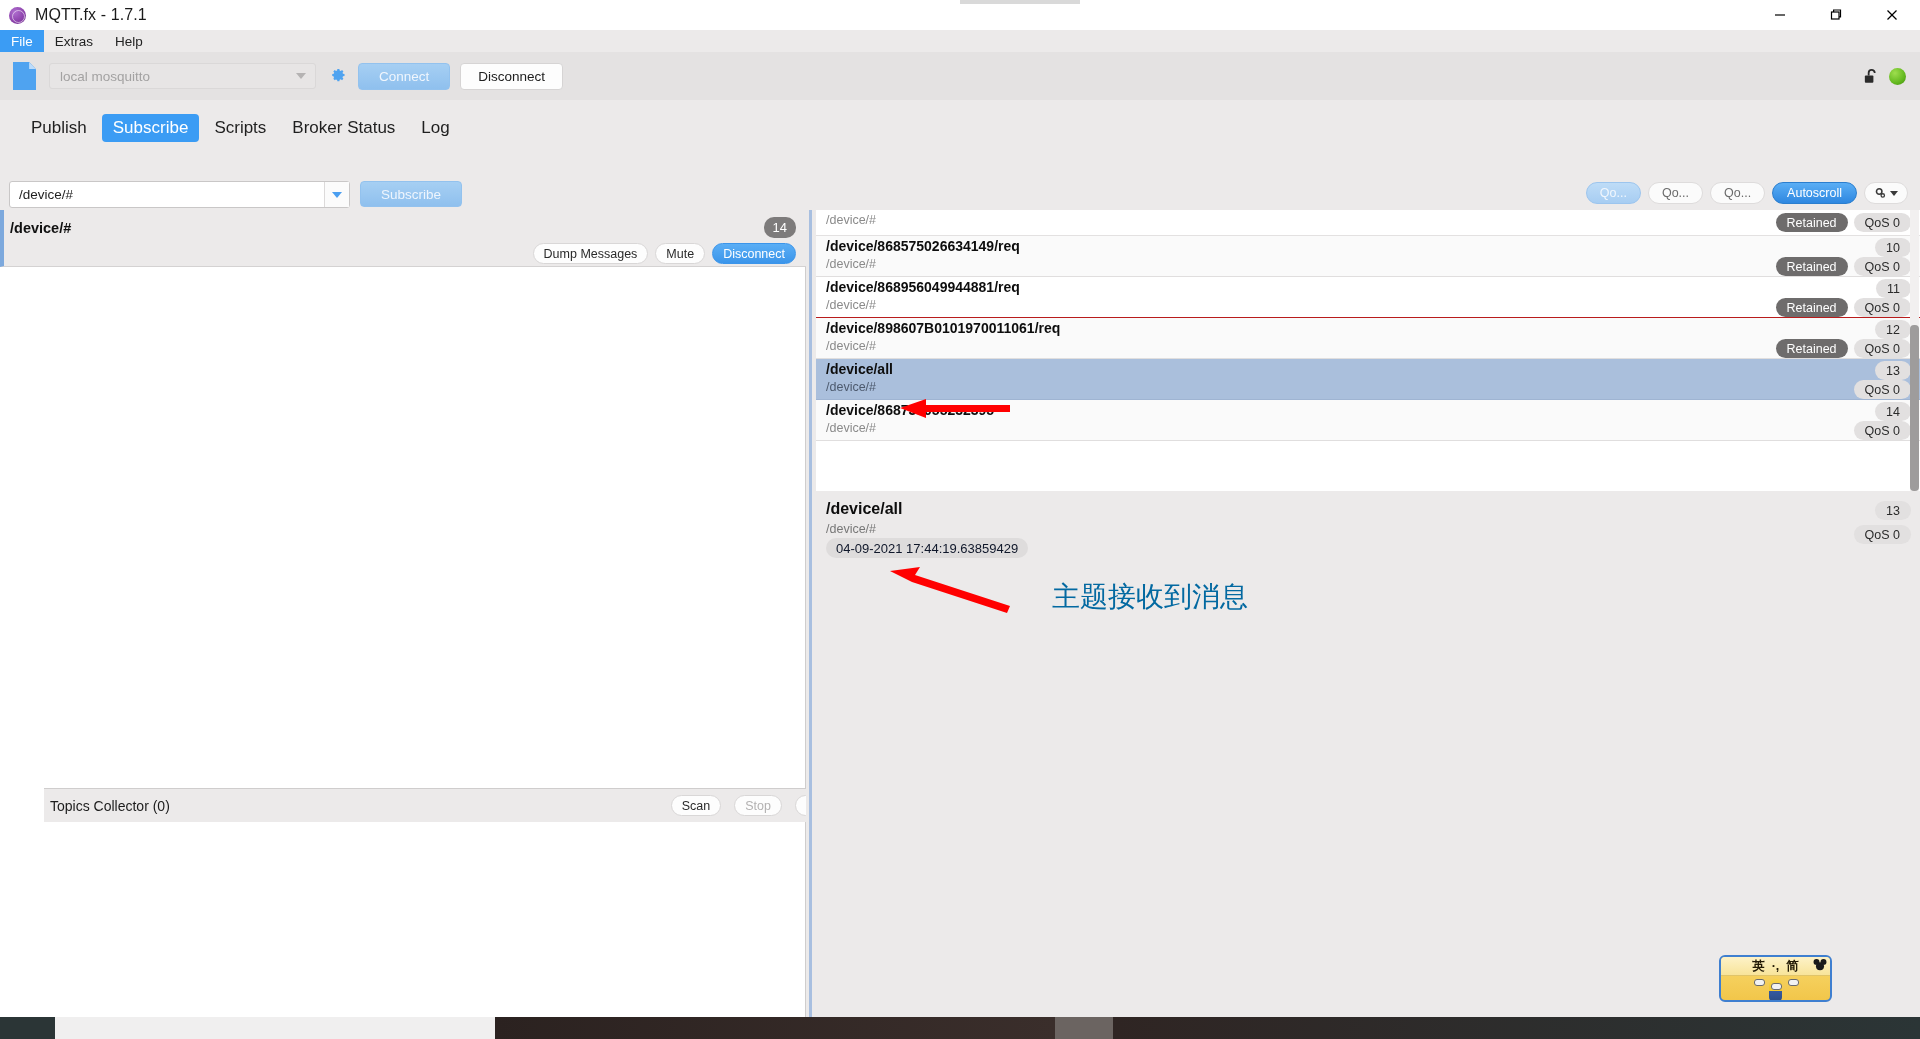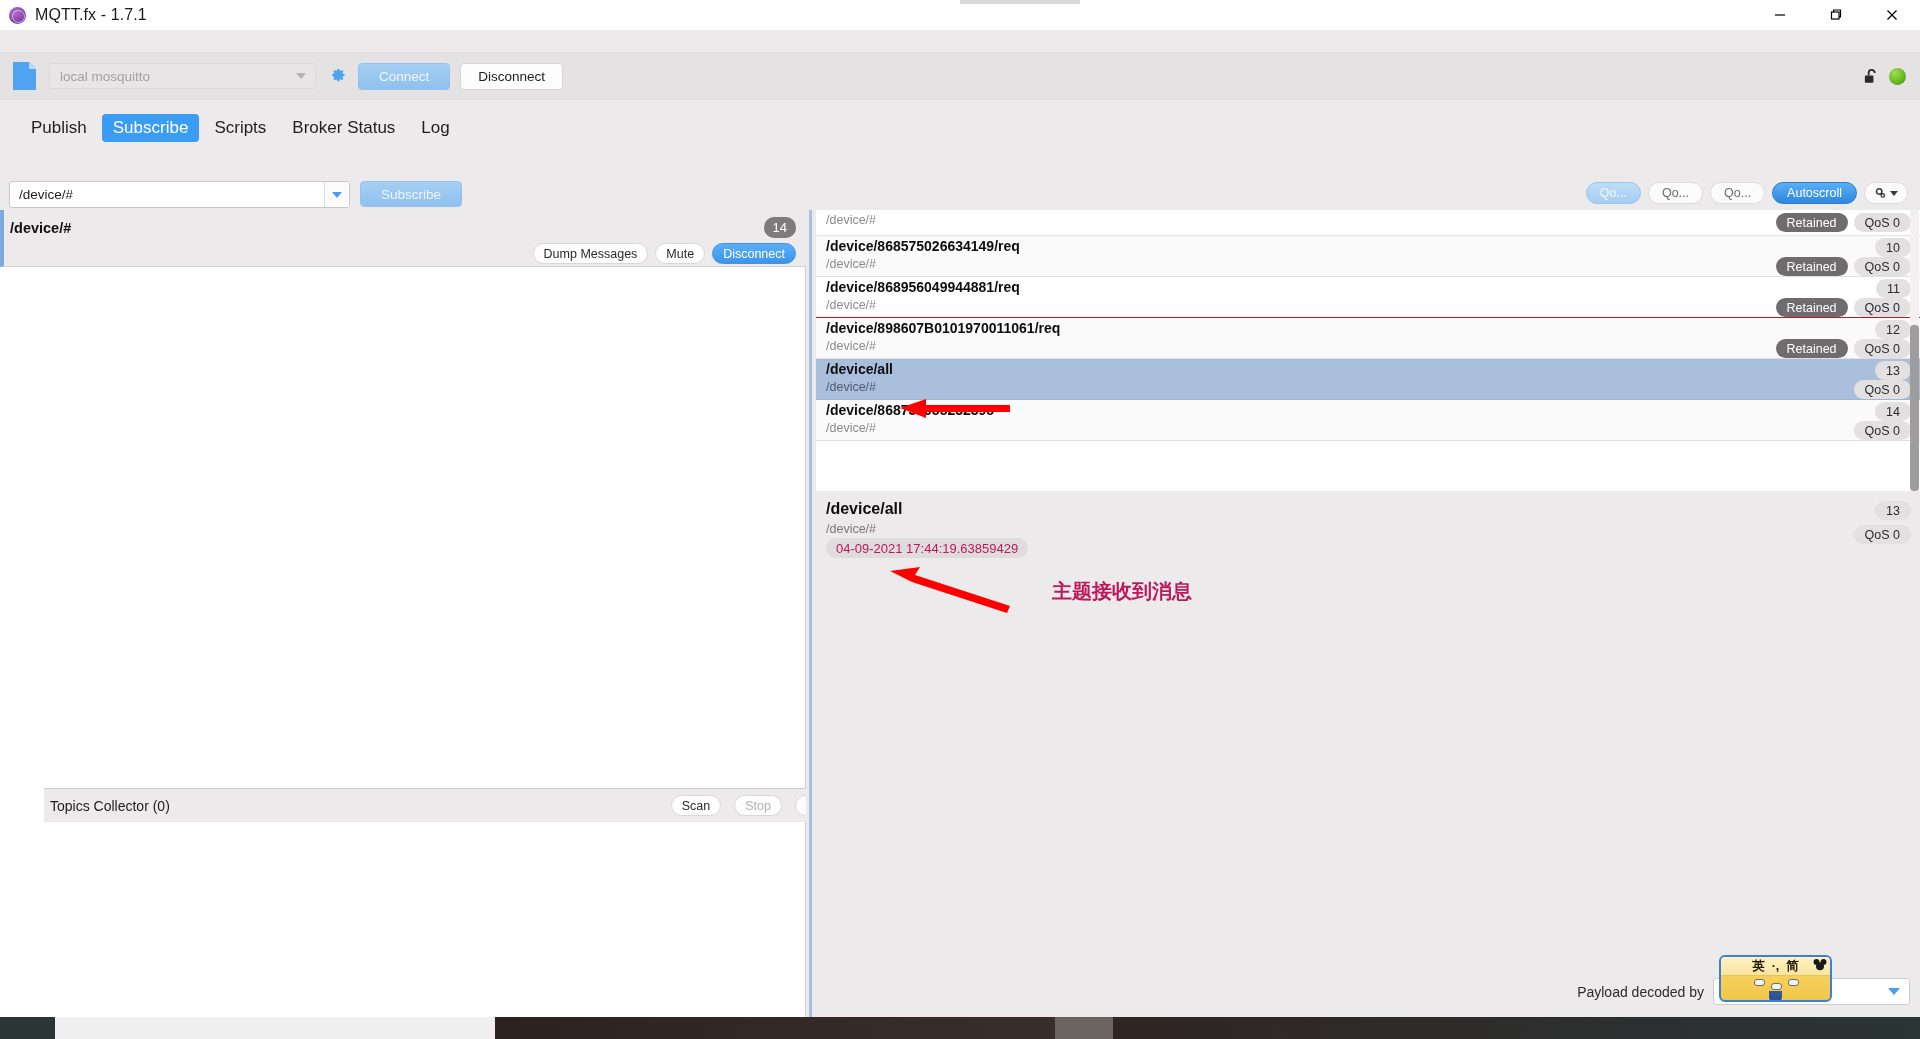--- a/index.html
+++ b/index.html
@@ -211,21 +211,21 @@
   .list-scroll .thumb { position: absolute; left: 0; width: 9px; background: #9e9c9c; border-radius: 4px; }
 
   
   .detail {
     position: absolute; left: 816px; top: 491px; width: 1104px; height: 526px; background: #eceaea;
   }
   .detail-topic { position: absolute; left: 10px; top: 9px; font-size: 16px; font-weight: bold; color: #0d0d0d; }
   .detail-sub { position: absolute; left: 10px; top: 31px; font-size: 12.5px; color: #777; }
   .detail-ts {
     position: absolute; left: 10px; top: 47px; height: 20px; padding: 0 10px;
-    background: #dedcdc; border-radius: 10px; font-size: 13px; color: #be185d;
+    background: #dedcdc; border-radius: 10px; font-size: 13px; color: #0f172a;
     display: flex; align-items: center;
   }
   .detail-right { position: absolute; right: 9px; top: 10px; display: flex; flex-direction: column; gap: 5px; align-items: flex-end; }
 
   
   .payload {
     position: absolute; left: 10px; top: 70px; width: 1084px; height: 338px;
     background: #242424; overflow: hidden;
   }
   .payload .text {
@@ -242,21 +242,21 @@
   }
   .decoded-select .val { font-size: 14px; color: #141414; padding-left: 9px; }
   .decoded-select .caret {
     position: absolute; right: 9px; width: 0; height: 0;
     border-left: 6px solid transparent; border-right: 6px solid transparent; border-top: 7px solid #4a9ef0;
   }
 
   
   .anno-arrow { position: absolute; pointer-events: none; }
   .anno-text {
-    position: absolute; color: #be185d; font-size: 20px; font-weight: bold;
+    position: absolute; color: #0369a1; font-size: 28px; font-weight: normal;
     font-family: "DejaVu Sans", sans-serif; white-space: nowrap;
   }
 
   
   .ime {
     position: absolute; left: 1719px; top: 955px; width: 113px; height: 47px;
     background: linear-gradient(#f8d86d, #f2c64a); border: 2px solid #3f7fd0; border-radius: 6px;
     overflow: hidden;
   }
   .ime .bar {
@@ -316,20 +316,25 @@
       </div>
       <div class="winbtn">
         <svg width="14" height="14" viewBox="0 0 14 14">
           <line x1="2.5" y1="2.5" x2="11.5" y2="11.5" stroke="#000" stroke-width="1.2"></line>
           <line x1="11.5" y1="2.5" x2="2.5" y2="11.5" stroke="#000" stroke-width="1.2"></line>
         </svg>
       </div>
     </div>
   </div>
 
+  <div class="menubar">
+    <div class="menu-item active">File</div>
+    <div class="menu-item">Extras</div>
+    <div class="menu-item">Help</div>
+  </div>
 
   <div class="conn-bar">
     <div class="doc-icon"></div>
     <div class="broker-select">
       <span class="val">local mosquitto</span>
       <span class="caret"></span>
     </div>
     <div class="gear-btn">
       <svg width="22" height="22" viewBox="0 0 24 24">
         <path fill="#4fa3f0" d="M12 8.3a3.7 3.7 0 1 0 0 7.4 3.7 3.7 0 0 0 0-7.4zm0 5.6a1.9 1.9 0 1 1 0-3.8 1.9 1.9 0 0 1 0 3.8z"></path>
@@ -501,27 +506,20 @@
   <div class="detail">
     <div class="detail-topic">/device/all</div>
     <div class="detail-sub">/device/#</div>
     <div class="detail-ts">04-09-2021  17:44:19.63859429</div>
     <div class="detail-right">
       <span class="badge num">13</span>
       <span class="badge">QoS 0</span>
     </div>
 
 
-    <div class="decoded-bar">
-      <span class="decoded-lbl">Payload decoded by</span>
-      <span class="decoded-select">
-        <span class="val">Plain Text</span>
-        <span class="caret"></span>
-      </span>
-    </div>
   </div>
 
   <svg class="anno-arrow" style="left:900px;top:395px;width:110px;height:30px;" viewBox="0 0 110 30">
     <polygon points="0,13 26,4 26,10 110,10 110,17 26,17 26,23" fill="#ff0000"></polygon>
   </svg>
 
   <svg class="anno-arrow" style="left:890px;top:565px;width:120px;height:50px;" viewBox="0 0 120 50">
     <polygon points="0,6 30,2 25,10 120,41 117,48 22,17" fill="#ff0000"></polygon>
   </svg>
 

